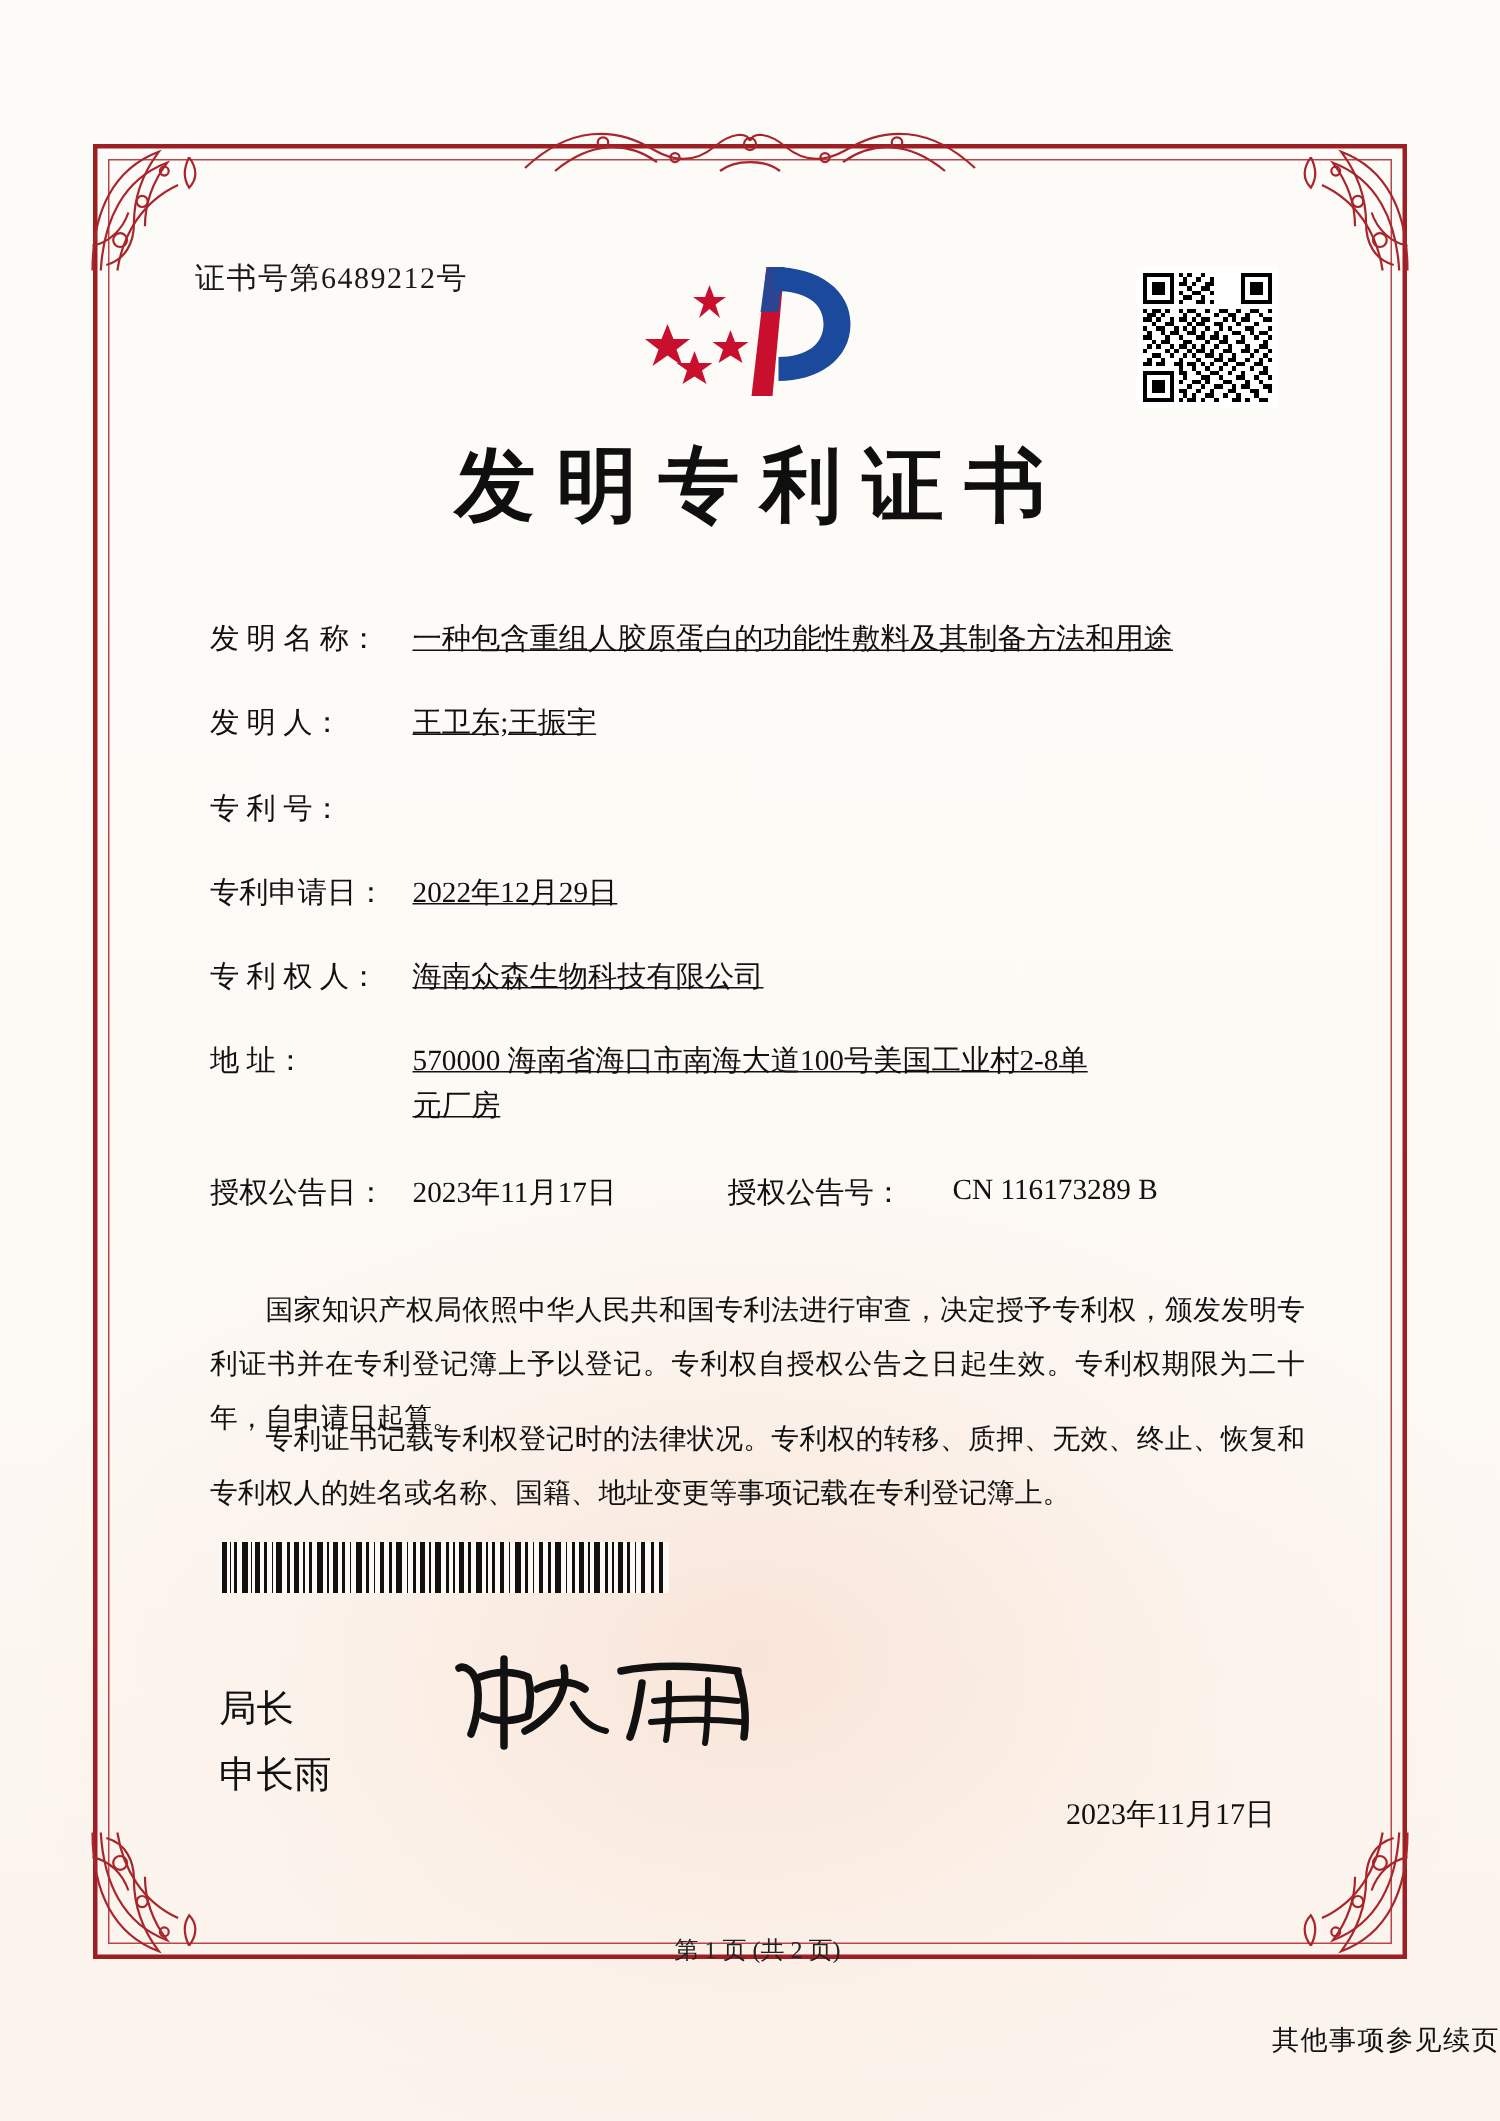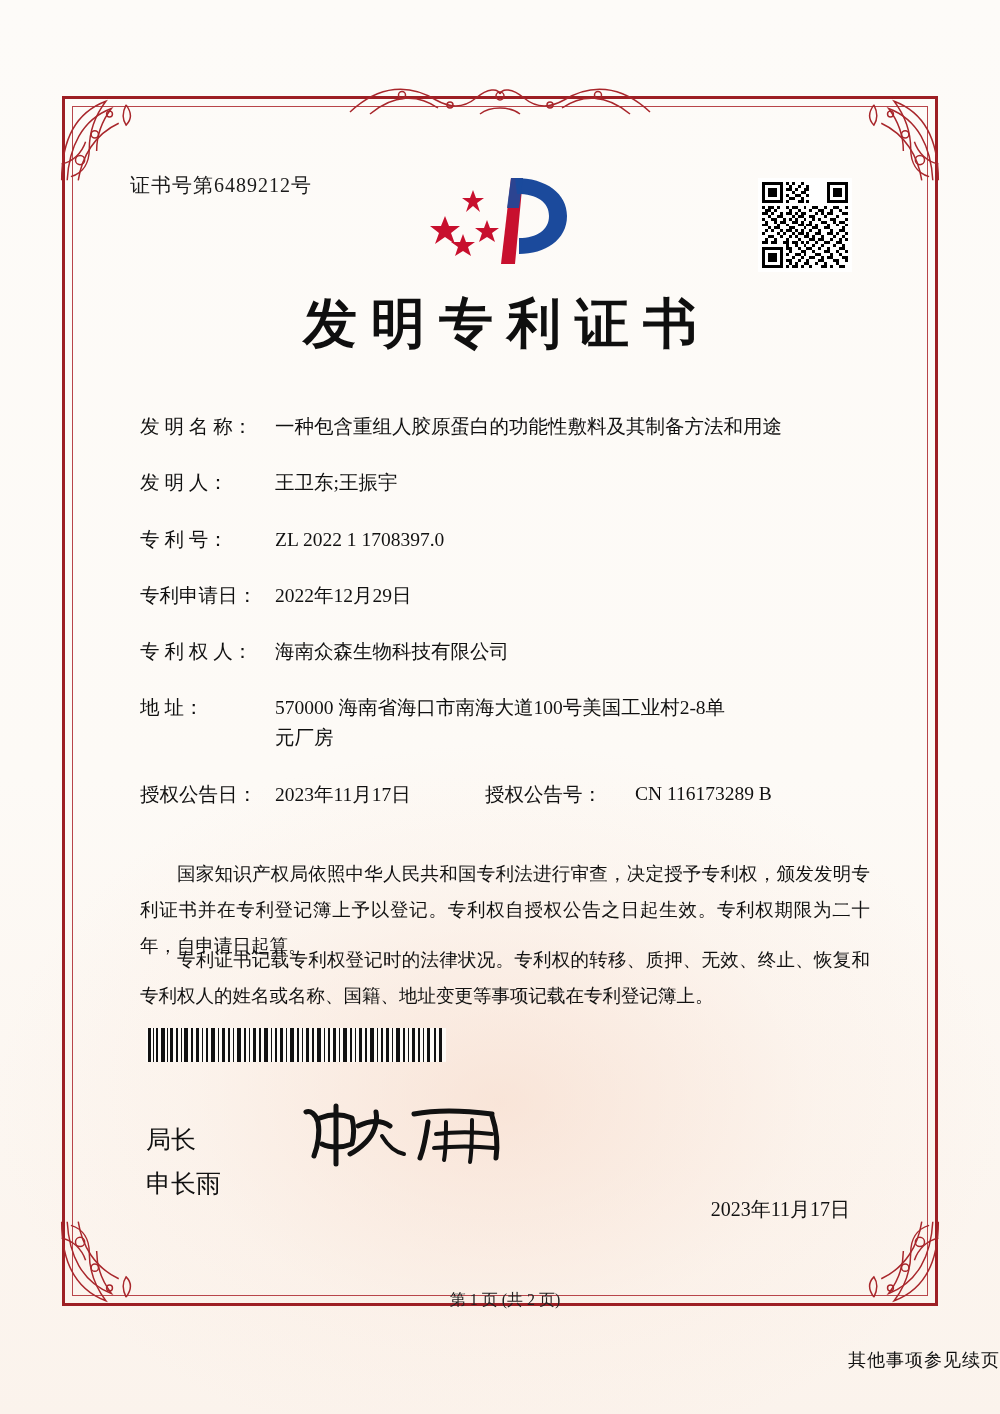--- a/index.html
+++ b/index.html
@@ -78,21 +78,21 @@
   .main-title{
     position:absolute;left:0;right:0;top:288px;text-align:center;
     font-size:54px;font-weight:700;color:#0f0f0f;
     letter-spacing:14px;text-indent:14px;
     font-family:"Liberation Serif","DejaVu Serif",serif;
   }
 
   .fields{position:absolute;left:140px;top:400px;width:730px;font-size:19.5px;color:#111;margin-top:12px;}
   .frow{display:flex;align-items:flex-start;margin-bottom:27px;line-height:1.5;}
   .flabel{width:135px;flex:none;letter-spacing:0;white-space:nowrap;}
-  .fvalue{flex:1;}
+  .fvalue{flex:1;text-decoration:underline;}
   .fvalue .l2{display:block;margin-left:0;}
   .frow.addr .fvalue{line-height:1.55;}
 
   .pubrow{display:flex;align-items:center;margin-bottom:20px;font-size:19.5px;}
   .pubrow .k1{width:135px;flex:none;}
   .pubrow .v1{width:210px;flex:none;}
   .pubrow .k2{width:150px;flex:none;}
   .pubrow .v2{flex:1;}
 
   .para{
@@ -449,21 +449,20 @@
     <div class="frow">
       <div class="flabel">发 明 名 称：</div>
       <div class="fvalue">一种包含重组人胶原蛋白的功能性敷料及其制备方法和用途</div>
     </div>
     <div class="frow">
       <div class="flabel">发 明 人：</div>
       <div class="fvalue">王卫东;王振宇</div>
     </div>
     <div class="frow">
       <div class="flabel">专 利 号：</div>
-      <div class="fvalue">ZL 2022 1 1708397.0</div>
     </div>
     <div class="frow">
       <div class="flabel">专利申请日：</div>
       <div class="fvalue">2022年12月29日</div>
     </div>
     <div class="frow">
       <div class="flabel">专 利 权 人：</div>
       <div class="fvalue">海南众森生物科技有限公司</div>
     </div>
     <div class="frow addr">

